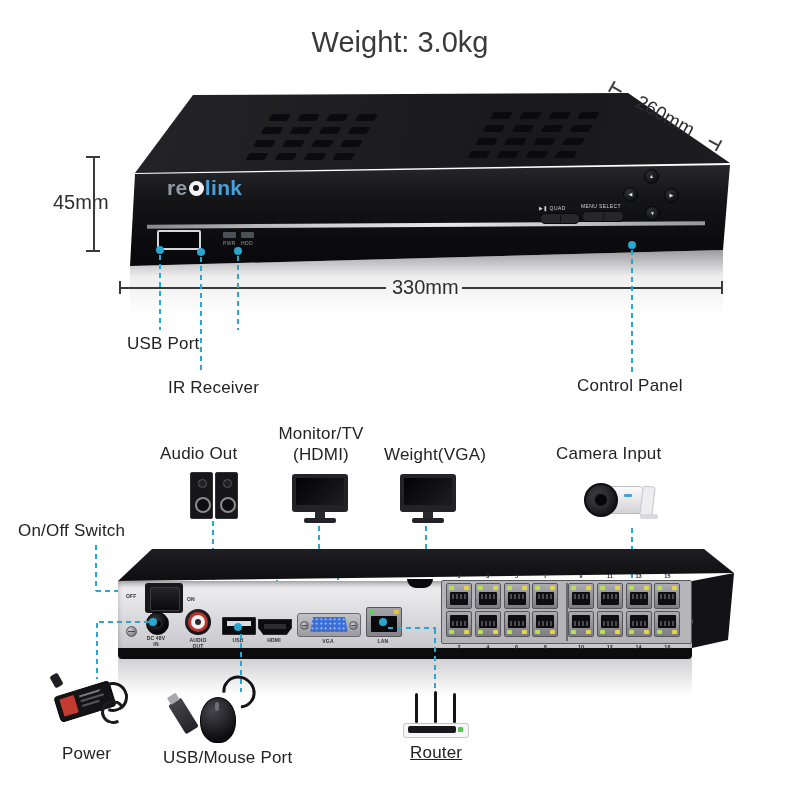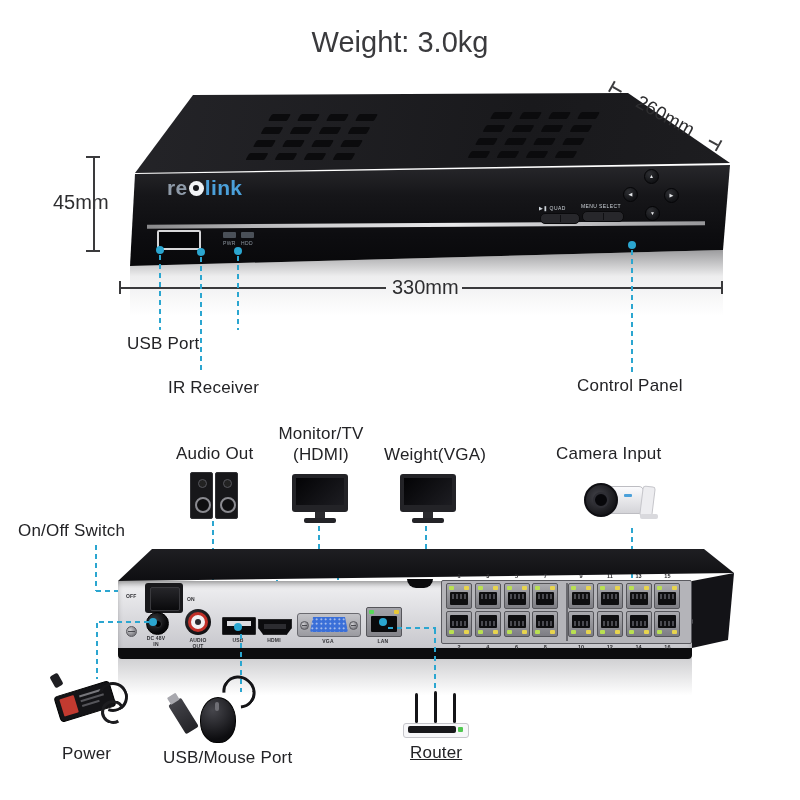--- a/index.html
+++ b/index.html
@@ -158,21 +158,21 @@
   <div class="vdash" style="left:200px;top:257px;height:116px;"></div>
   <div class="lbl" style="left:156px;top:378px;margin-left:12px;">IR Receiver</div>
 
   <div class="dot" style="left:234px;top:247px;"></div>
   <div class="vdash" style="left:237px;top:256px;height:74px;"></div>
 
   <div class="dot" style="left:628px;top:241px;"></div>
   <div class="vdash" style="left:631px;top:250px;height:122px;"></div>
   <div class="lbl" style="left:577px;top:376px;">Control Panel</div>
 
-  <div class="lbl" style="left:176px;top:444px;">Audio Out</div>
+  <div class="lbl" style="left:160px;top:444px;">Audio Out</div>
   <div class="lbl" style="left:276px;top:424px;width:90px;text-align:center;">Monitor/TV</div>
   <div class="lbl" style="left:276px;top:445px;width:90px;text-align:center;">(HDMI)</div>
   <div class="lbl" style="left:384px;top:445px;">Weight(VGA)</div>
   <div class="lbl" style="left:556px;top:444px;">Camera Input</div>
   <div class="lbl" style="left:18px;top:521px;">On/Off Switch</div>
 
   <div>
     <div class="abs" style="left:190px;top:472px;width:21px;height:45px;background:#17171a;border:1px solid #303034;border-radius:2px;">
       <span style="position:absolute;left:6.5px;top:6px;width:7px;height:7px;border-radius:50%;border:1.5px solid #55555c;background:#222;"></span>
       <span style="position:absolute;left:3.5px;top:24px;width:12px;height:12px;border-radius:50%;border:2px solid #8a8a90;background:#0e0e10;"></span>

